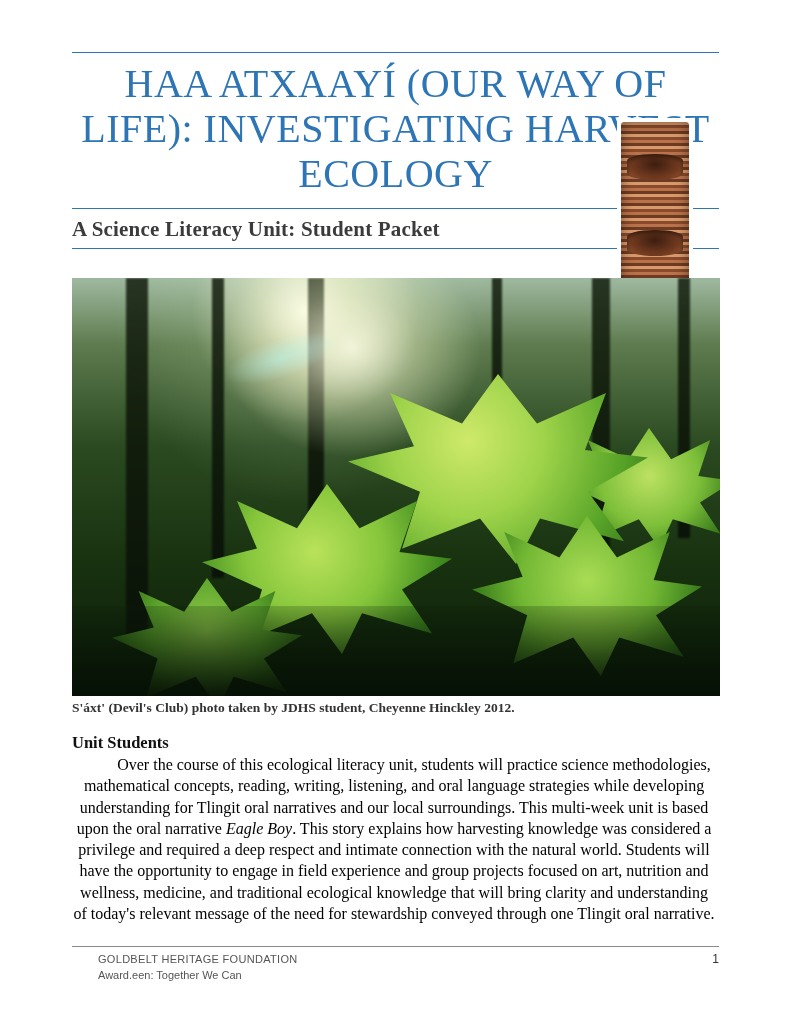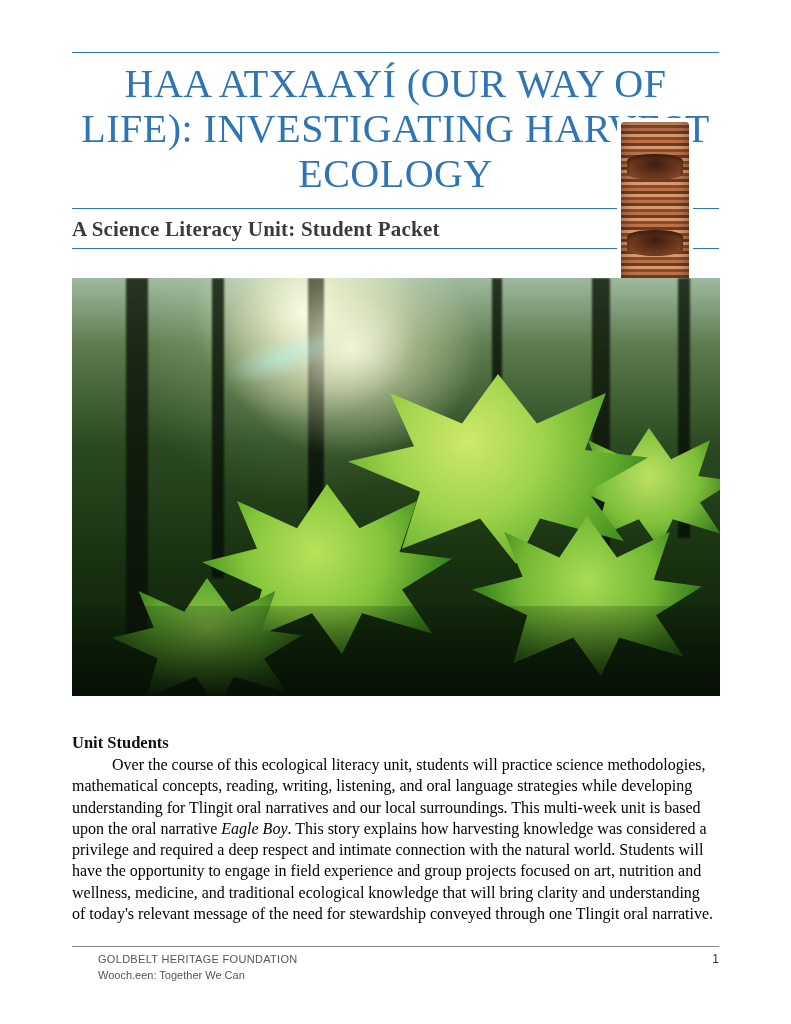--- a/index.html
+++ b/index.html
@@ -209,21 +209,21 @@
     color: #111;
   }
   .body-text {
     position: absolute;
     left: 72px;
     top: 754px;
     width: 644px;
     font-family: "Liberation Serif", serif;
     font-size: 16px;
     line-height: 1.33;
-    text-align: left;
+    text-align: center;
     color: #000;
   }
   .body-text .indent { display: inline-block; width: 40px; }
   .body-text em { font-style: italic; }
 
   .footer-rule {
     position: absolute;
     left: 72px;
     right: 72px;
     top: 946px;
@@ -280,27 +280,28 @@
     <div class="glow"></div>
     <div class="flare"></div>
     <div class="leaf l5"></div>
     <div class="leaf l1"></div>
     <div class="leaf l2"></div>
     <div class="leaf l3"></div>
     <div class="leaf l4"></div>
     <div class="floor"></div>
   </div>
 
+  <div class="caption">S'áxt' (Devil's Club) photo taken by JDHS student, Cheyenne Hinckley 2012.</div>
 
   <div class="section-heading">Unit Students</div>
 
   <div class="body-text">
     <span class="indent"></span><span>Over the course of this ecological literacy unit, students will practice science methodologies, mathematical concepts, reading, writing, listening, and oral language strategies while developing understanding for Tlingit oral narratives and our local surroundings. This multi-week unit is based upon the oral narrative </span><em>Eagle Boy</em><span>. This story explains how harvesting knowledge was considered a privilege and required a deep respect and intimate connection with the natural world. Students will have the opportunity to engage in field experience and group projects focused on art, nutrition and wellness, medicine, and traditional ecological knowledge that will bring clarity and understanding of today's relevant message of the need for stewardship conveyed through one Tlingit oral narrative.</span>
   </div>
 
   <div class="footer-rule"></div>
   <div class="footer">
     <div class="l1">GOLDBELT HERITAGE FOUNDATION</div>
-    <div>Wooch.een: Together We Can</div>
+    <div>Award.een: Together We Can</div>
   </div>
   <div class="page-number">1</div>
 
 </div>
 
 </body></html>

